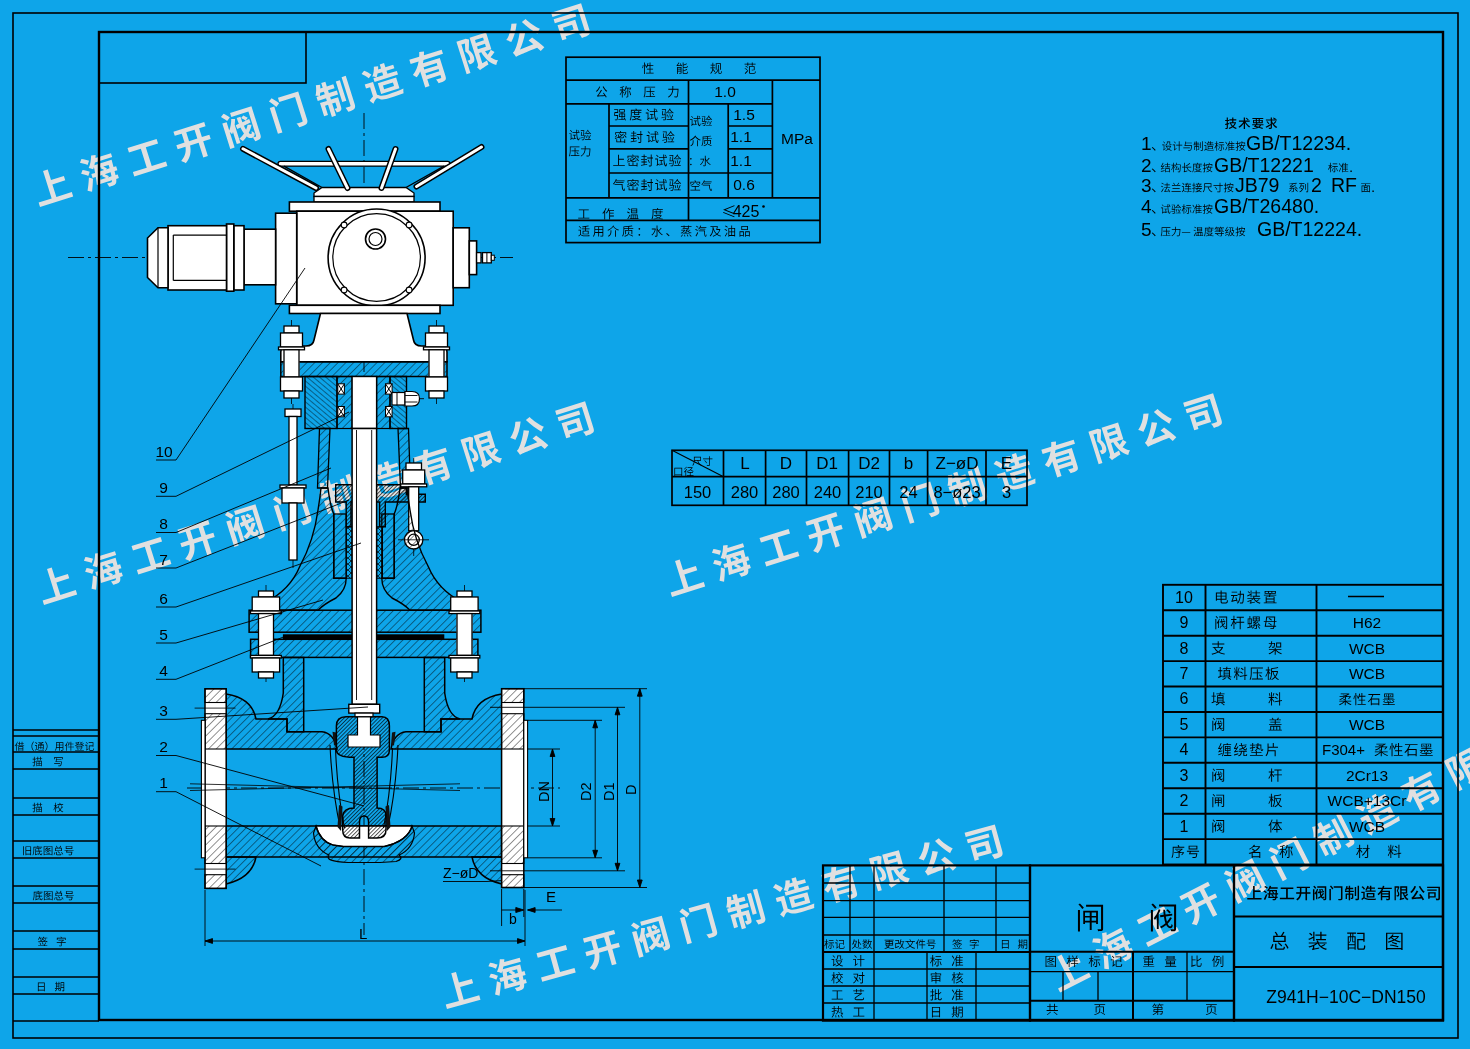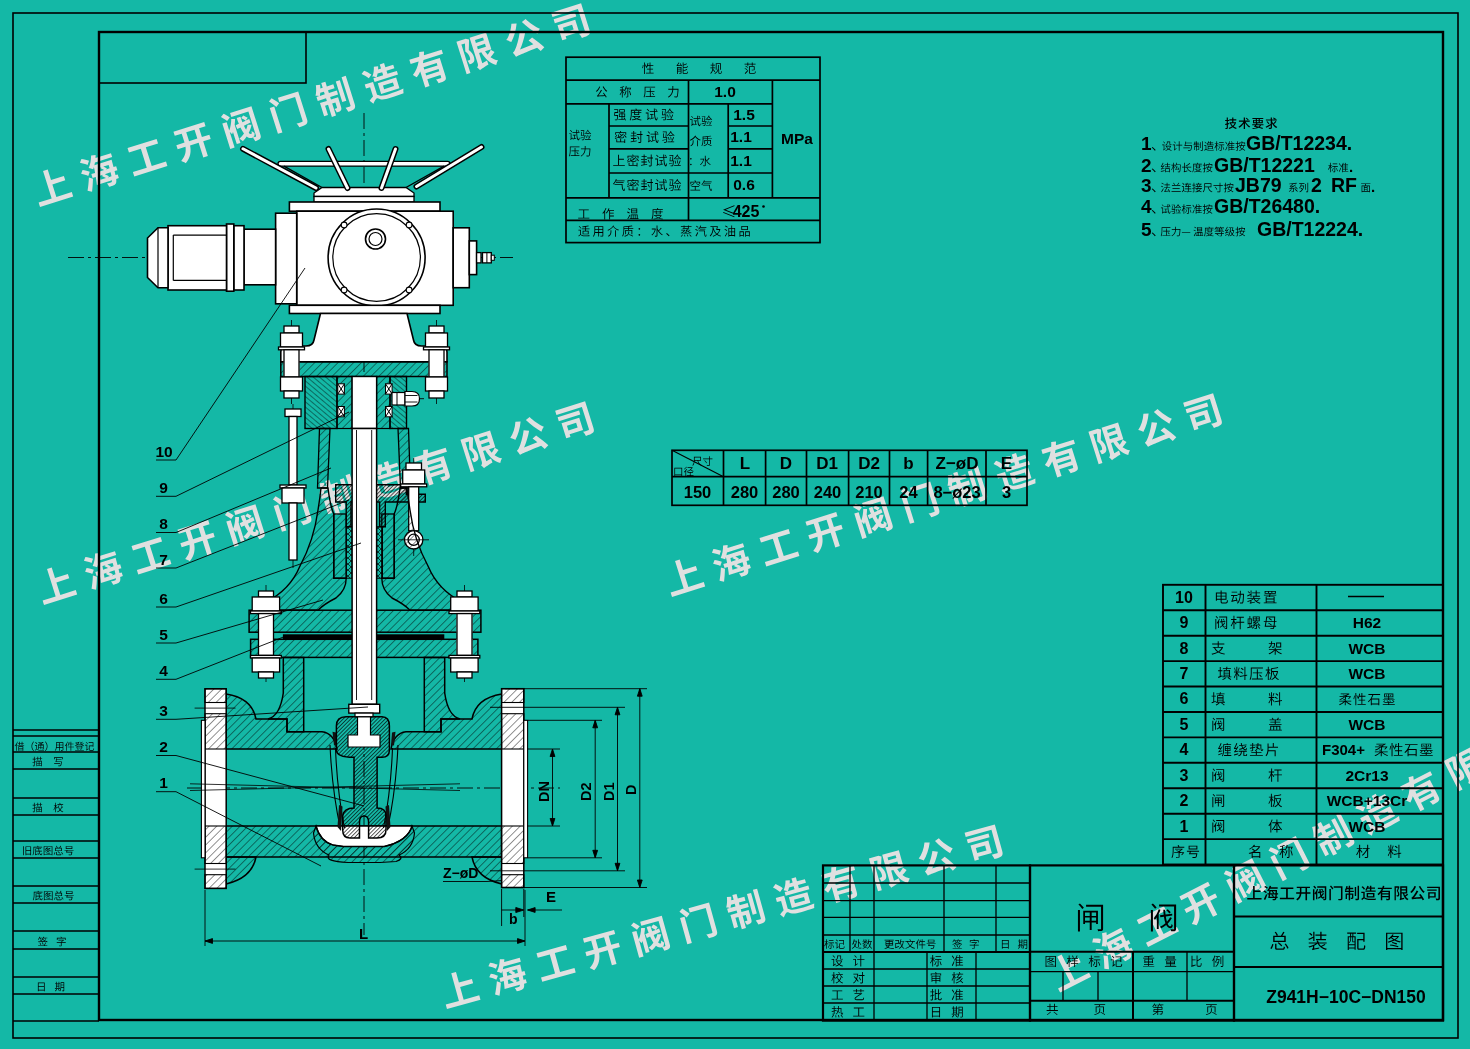--- a/index.html
+++ b/index.html
@@ -1,17 +1,17 @@
 <!DOCTYPE html>
 <html><head>
 <meta charset="utf-8">
 <style>
   html,body{margin:0;padding:0;background:#ffffff;}
-  #sheet{position:relative;width:1470px;height:1049px;background:#14b8a6;overflow:hidden;
-         font-family:"Liberation Sans", sans-serif;font-weight:bold;}
+  #sheet{position:relative;width:1470px;height:1049px;background:#0ea5e9;overflow:hidden;
+         font-family:"Liberation Sans", sans-serif;}
   svg text{font-family:"Liberation Sans", sans-serif;fill:#000;}
 </style>
 </head>
 <body>
 <div id="sheet">
 <svg width="1470" height="1049" viewBox="0 0 1470 1049" xmlns="http://www.w3.org/2000/svg">
 <defs>
   <path id="a501f" d="M720 829V711H525V829H460V711H324V652H460V509H281V447H967V509H787V652H930V711H787V829ZM525 652H720V509H525ZM454 138H810V22H454ZM454 192V305H810V192ZM389 363V-81H454V-35H810V-77H877V363ZM269 835C212 681 118 529 17 432C30 417 49 382 56 366C93 404 130 450 164 499V-76H228V600C268 668 303 742 332 815Z"></path>
         <path id="aff08" d="M701 380C701 188 778 30 900 -95L954 -66C836 55 766 204 766 380C766 556 836 705 954 826L900 855C778 730 701 572 701 380Z"></path>
         <path id="a901a" d="M68 760C128 708 203 635 237 588L287 632C250 678 175 748 115 798ZM253 465H45V401H189V108C145 92 94 45 41 -12L84 -67C136 2 186 59 220 59C243 59 278 25 318 0C388 -43 472 -55 596 -55C703 -55 880 -50 949 -45C950 -26 960 4 968 21C865 11 716 3 597 3C485 3 401 11 333 52C296 76 274 96 253 106ZM363 801V747H798C754 714 698 680 644 656C594 678 542 699 497 715L454 677C519 652 596 618 658 587H364V69H427V239H605V73H666V239H850V139C850 127 847 123 834 122C821 122 777 121 727 123C735 108 744 84 747 67C815 67 857 67 882 78C907 88 915 104 915 139V587H784C763 600 736 614 706 628C782 667 860 720 915 772L873 804L859 801ZM850 534V440H666V534ZM427 389H605V292H427ZM427 440V534H605V440ZM850 389V292H666V389Z"></path>

